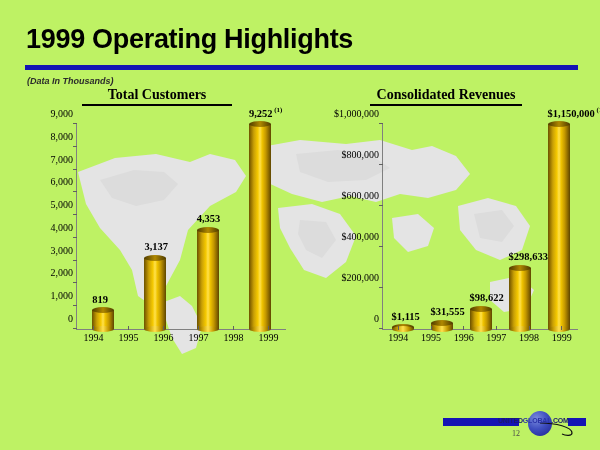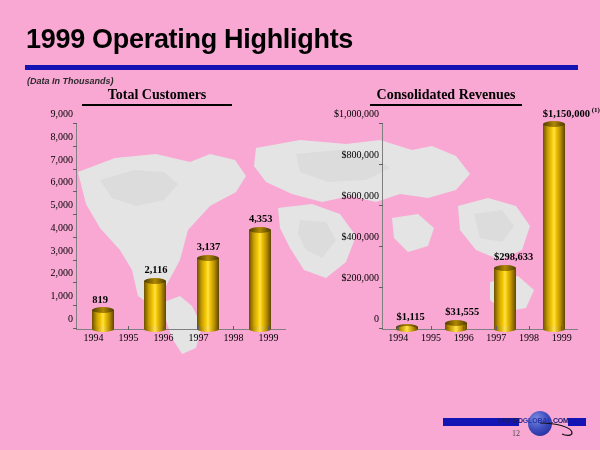--- a/index.html
+++ b/index.html
@@ -7,21 +7,21 @@
     padding: 0;
     background: #ffffff;
   }
   body {
     font-family: "Liberation Sans", sans-serif;
   }
   .slide {
     position: relative;
     width: 600px;
     height: 450px;
-    background: #f9a8d4;
+    background: #bef264;
     overflow: hidden;
     box-sizing: border-box;
   }
 
   
   .worldmap {
     position: absolute;
     left: 60px;
     top: 110px;
     width: 500px;
@@ -321,32 +321,32 @@
   <div class="chart" id="chart-customers">
     <div class="plot">
       <div class="yaxis-labels" id="yl-left"></div>
       <div class="bars" id="bars-left">
           <div class="barslot">
             <div class="bar" style="height: 9.1%;">
               <div class="bar-label">819</div>
             </div>
           </div>
           <div class="barslot">
-            <div class="bar" style="height: 23.5111%;">
-              <div class="bar-label">2,116</div>
-            </div>
-          </div>
-          <div class="barslot">
             <div class="bar" style="height: 34.8556%;">
               <div class="bar-label">3,137</div>
             </div>
           </div>
           <div class="barslot">
             <div class="bar" style="height: 48.3667%;">
               <div class="bar-label">4,353</div>
+            </div>
+          </div>
+          <div class="barslot">
+            <div class="bar" style="height: 102.8%;">
+              <div class="bar-label">9,252<sup> (1)</sup></div>
             </div>
           </div>
         </div>
     <div class="ylab" style="bottom: 0%;">0</div>
         <div class="ytick" style="bottom: 0%;"></div>
         <div class="ylab" style="bottom: 11.1111%;">1,000</div>
         <div class="ytick" style="bottom: 11.1111%;"></div>
         <div class="ylab" style="bottom: 22.2222%; margin-left: 12px;">2,000</div>
         <div class="ytick" style="bottom: 22.2222%;"></div>
         <div class="ylab" style="bottom: 33.3333%;">3,000</div>
@@ -402,20 +402,25 @@
             <div class="bar" style="height: 0.8%;">
               <div class="bar-label">$1,115</div>
             </div>
           </div>
           <div class="barslot">
             <div class="bar" style="height: 3.1555%;">
               <div class="bar-label">$31,555</div>
             </div>
           </div>
           <div class="barslot">
+            <div class="bar" style="height: 9.8622%;">
+              <div class="bar-label">$98,622</div>
+            </div>
+          </div>
+          <div class="barslot">
             <div class="bar" style="height: 29.8633%;">
               <div class="bar-label">$298,633</div>
             </div>
           </div>
           <div class="barslot">
             <div class="bar" style="height: 115%;">
               <div class="bar-label">$1,150,000<sup> (1)</sup></div>
             </div>
           </div>
         </div>

